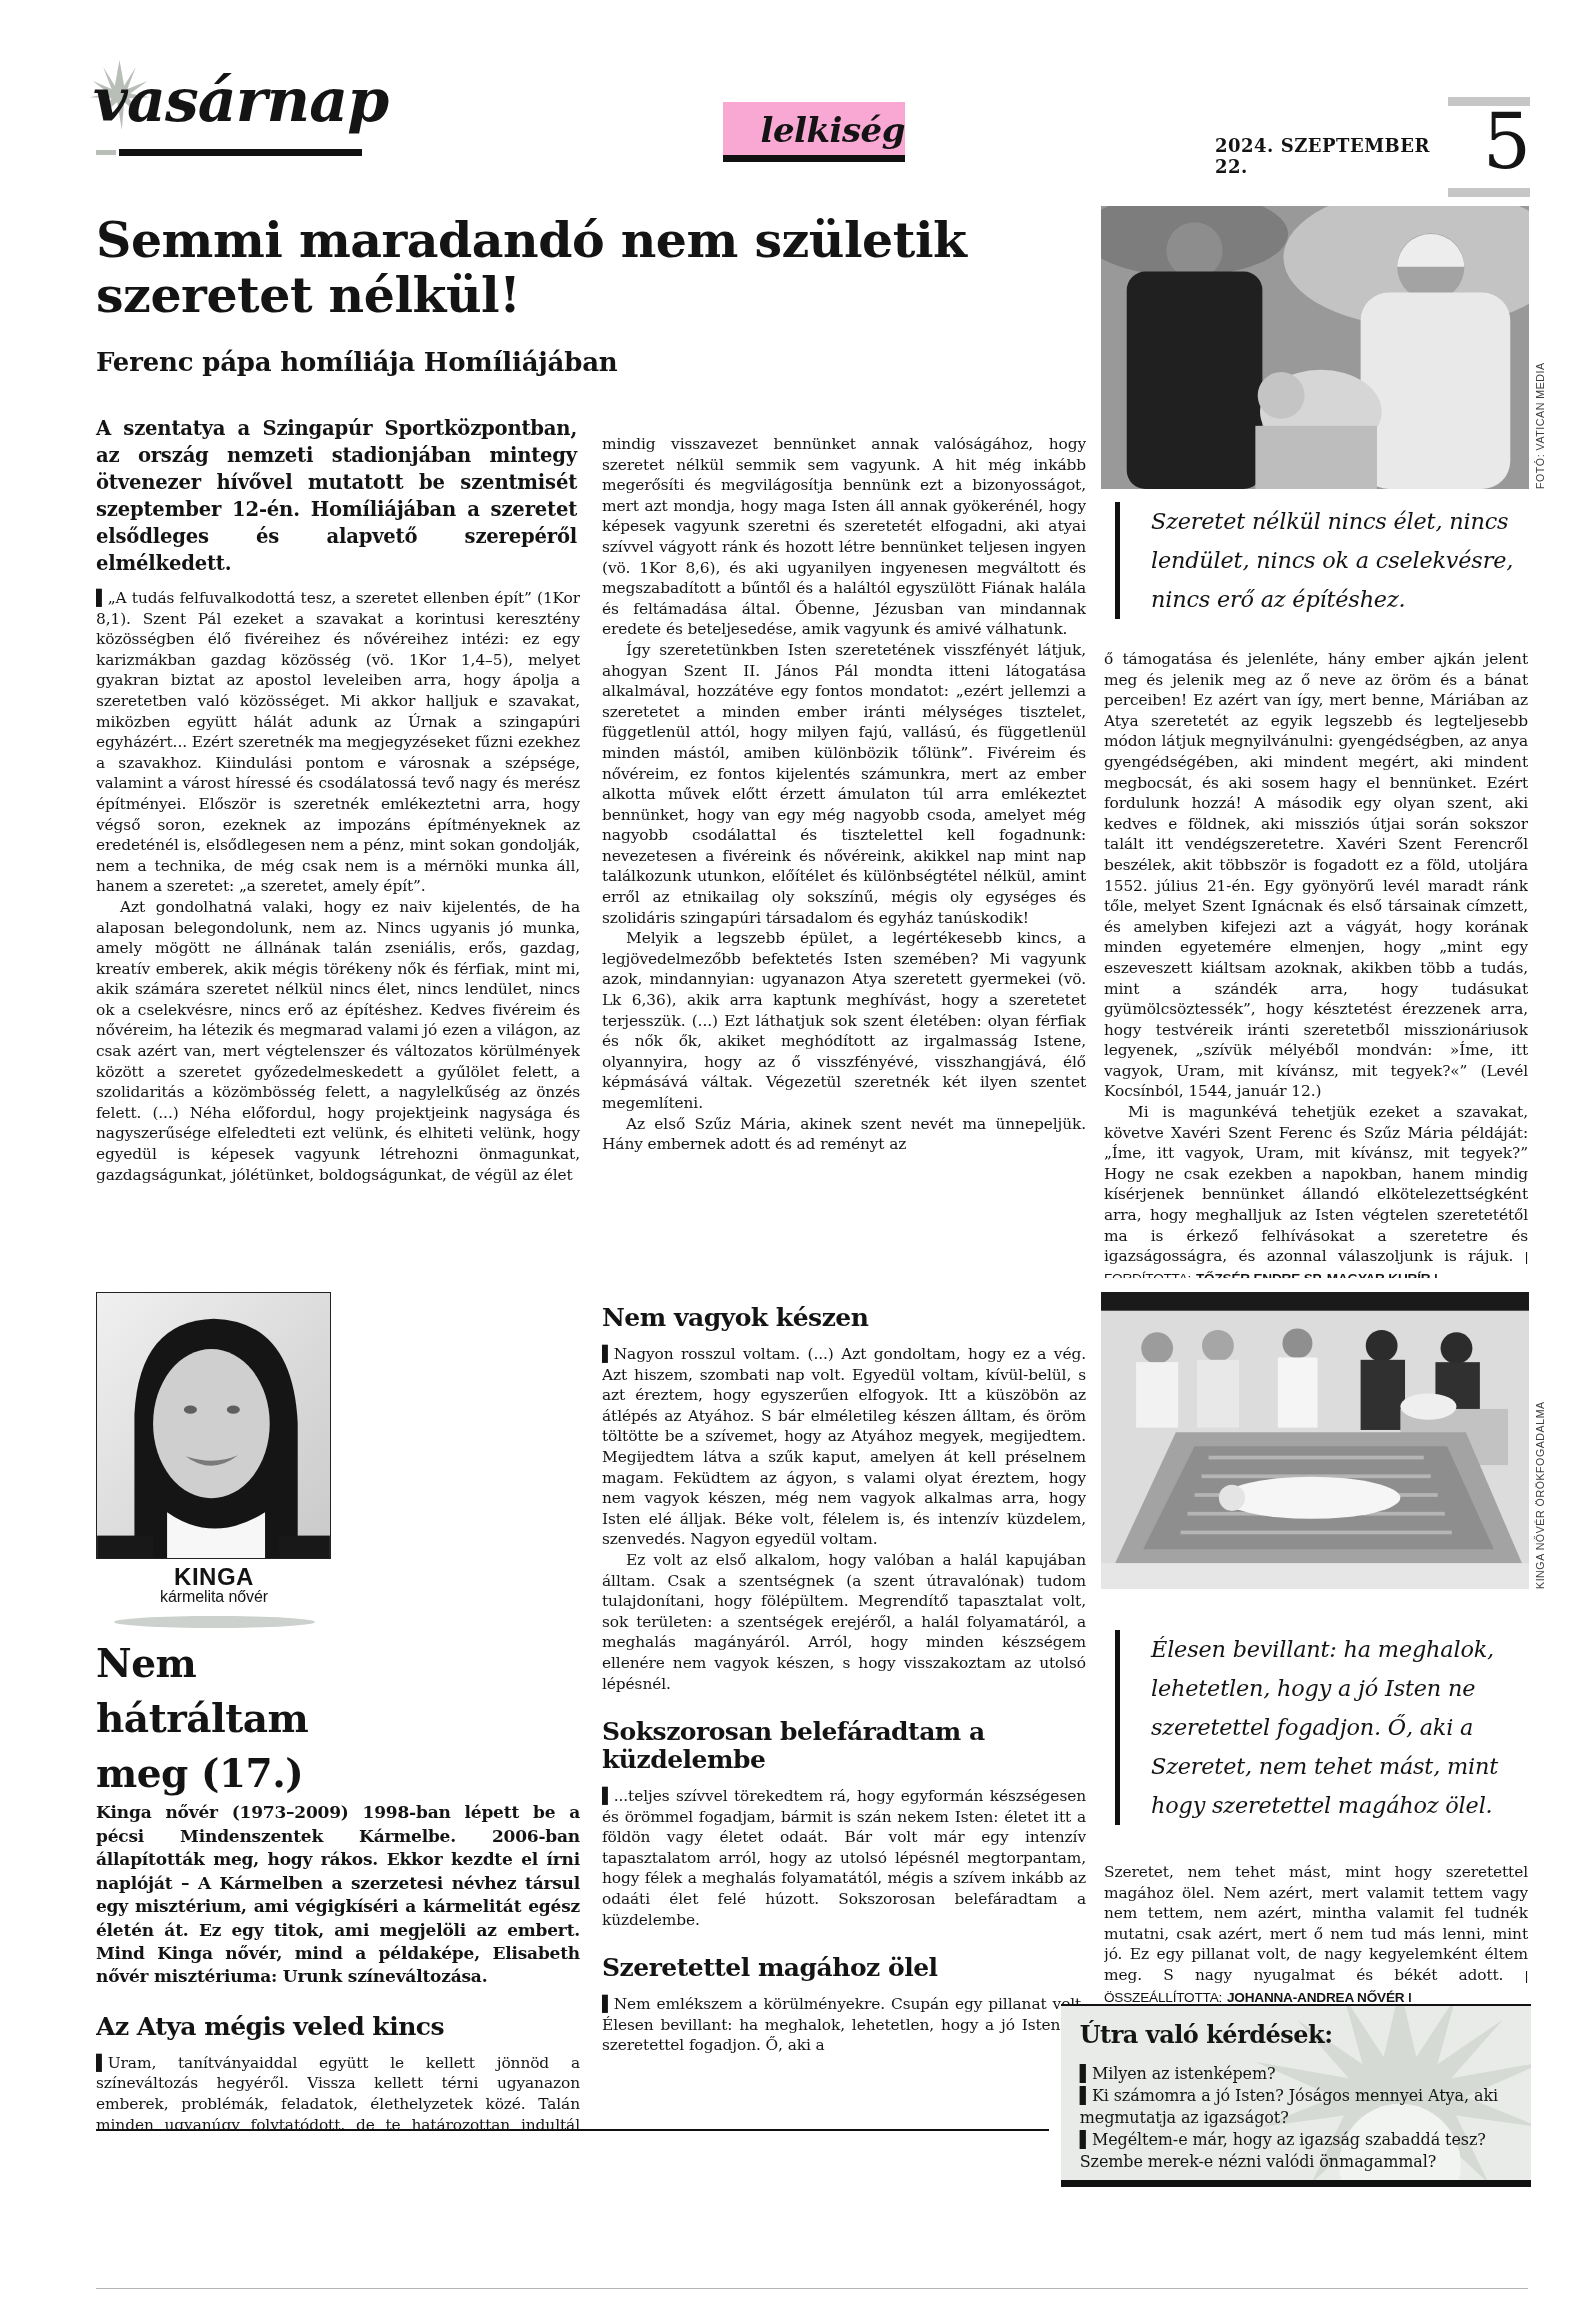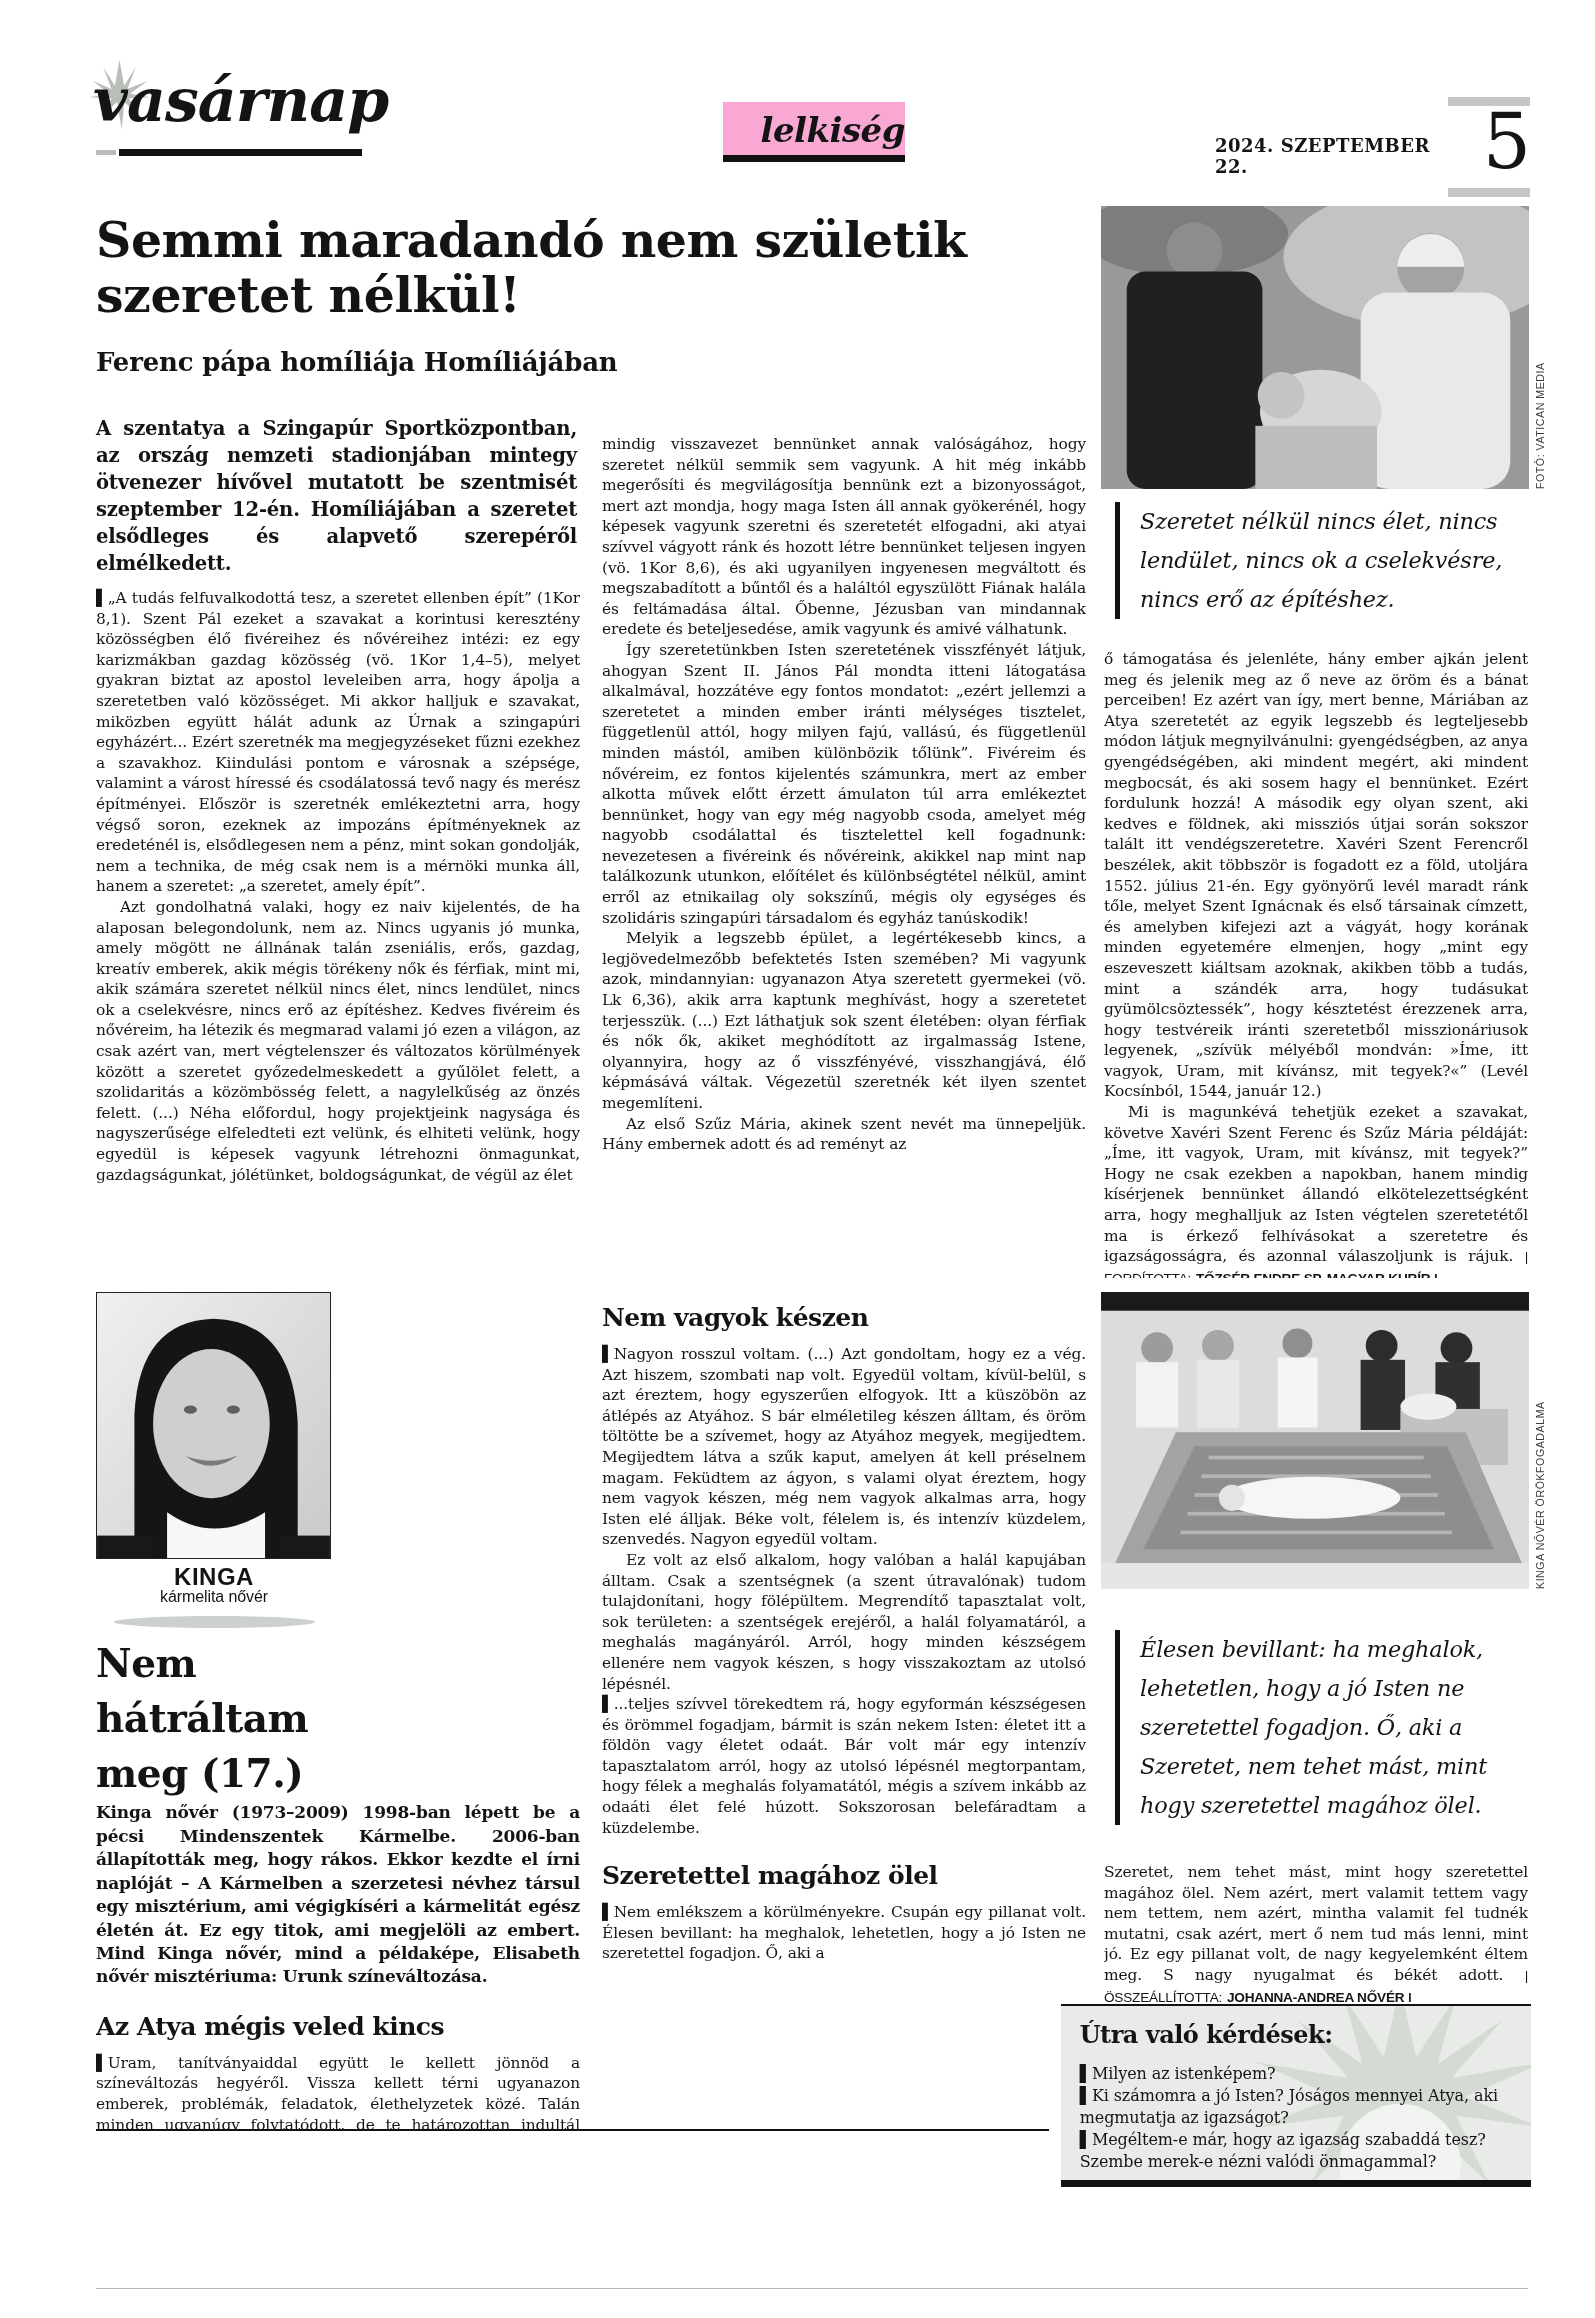--- a/index.html
+++ b/index.html
@@ -38,21 +38,21 @@
   .col3{left:1104px;top:649px;width:424px;height:629px;}
 
   .photo1{left:1101px;top:206px;width:428px;height:283px;background:#9b9b9b;overflow:hidden;}
   .vcredit{font-family:"Liberation Sans",sans-serif;font-size:10.7px;color:#3c3c3c;
            letter-spacing:0.5px;writing-mode:vertical-rl;transform:rotate(180deg);
            text-align:left;white-space:nowrap;}
   .credit1{left:1534px;top:206px;height:283px;}
   .credit2{left:1534px;top:1292px;height:297px;}
 
   .pq{font-style:italic;font-size:22.4px;line-height:39px;border-left:5.1px solid #111;
-      padding-left:20px;letter-spacing:-0.2px;}
+      padding-left:31px;letter-spacing:-0.2px;}
   .pq1{left:1115px;top:502px;width:393px;}
   .pq2{left:1115px;top:1630px;width:393px;}
 
   .byl{font-family:"Liberation Sans",sans-serif;font-size:13.6px;letter-spacing:-0.2px;}
   .byl-name{font-weight:bold;}
 
   
   .lcol{left:96px;top:1292px;width:484px;height:839px;}
   .photobox{float:left;width:236px;margin:0 18.7px 8.4px 0;}
   .kinga-photo{width:233px;height:265px;border:1.4px solid #222;background:#dedede;}
@@ -180,20 +180,21 @@
     <p class="bio">Kinga nővér (1973–2009) 1998-ban lépett be a pécsi Mindenszentek Kármelbe. 2006-ban állapították meg, hogy rákos. Ekkor kezdte el írni naplóját – A Kármelben a szerzetesi névhez társul egy misztérium, ami végigkíséri a kármelitát egész életén át. Ez egy titok, ami megjelöli az embert. Mind Kinga nővér, mind a példaképe, Elisabeth nővér misztériuma: Urunk színeváltozása.</p>
     <h3 class="sub">Az Atya mégis veled kincs</h3>
     <p>▌Uram, tanítványaiddal együtt le kellett jönnöd a színeváltozás hegyéről. Vissza kellett térni ugyanazon emberek, problémák, feladatok, élethelyzetek közé. Talán minden ugyanúgy folytatódott, de te határozottan indultál Jeruzsálembe, az Atya akaratának beteljesítésére. Ez nem óvott meg téged a félelemtől, gyötrődéstől, az elhagyatottság fájdalmától. Az Atya mindezekben mégis veled volt, s ereje megtartott.</p>
 
   </div>
 
   <div class="abs bodytext mcol">
     <h3 class="sub first">Nem vagyok készen</h3>
     <p>▌Nagyon rosszul voltam. (...) Azt gondoltam, hogy ez a vég. Azt hiszem, szombati nap volt. Egyedül voltam, kívül-belül, s azt éreztem, hogy egyszerűen elfogyok. Itt a küszöbön az átlépés az Atyához. S bár elméletileg készen álltam, és öröm töltötte be a szívemet, hogy az Atyához megyek, megijedtem. Megijedtem látva a szűk kaput, amelyen át kell préselnem magam. Feküdtem az ágyon, s valami olyat éreztem, hogy nem vagyok készen, még nem vagyok alkalmas arra, hogy Isten elé álljak. Béke volt, félelem is, és intenzív küzdelem, szenvedés. Nagyon egyedül voltam.</p>
     <p class="ind">Ez volt az első alkalom, hogy valóban a halál kapujában álltam. Csak a szentségnek (a szent útravalónak) tudom tulajdonítani, hogy fölépültem. Megrendítő tapasztalat volt, sok területen: a szentségek erejéről, a halál folyamatáról, a meghalás magányáról. Arról, hogy minden készségem ellenére nem vagyok készen, s hogy visszakoztam az utolsó lépésnél.</p>
+    <h3 class="sub">Sokszorosan belefáradtam a küzdelembe</h3>
     <p>▌...teljes szívvel törekedtem rá, hogy egyformán készségesen és örömmel fogadjam, bármit is szán nekem Isten: életet itt a földön vagy életet odaát. Bár volt már egy intenzív tapasztalatom arról, hogy az utolsó lépésnél megtorpantam, hogy félek a meghalás folyamatától, mégis a szívem inkább az odaáti élet felé húzott. Sokszorosan belefáradtam a küzdelembe.</p>
     <h3 class="sub">Szeretettel magához ölel</h3>
     <p>▌Nem emlékszem a körülményekre. Csupán egy pillanat volt. Élesen bevillant: ha meghalok, lehetetlen, hogy a jó Isten ne szeretettel fogadjon. Ő, aki a</p>
   </div>
 
   <div class="abs photo2">
     <svg width="428" height="297" viewBox="0 0 915 635">
       <rect width="915" height="635" fill="#dcdcdc"></rect>
       <rect x="0" y="0" width="915" height="40" fill="#1a1a1a"></rect>
       <circle cx="120" cy="120" r="34" fill="#9c9c9c"></circle>

